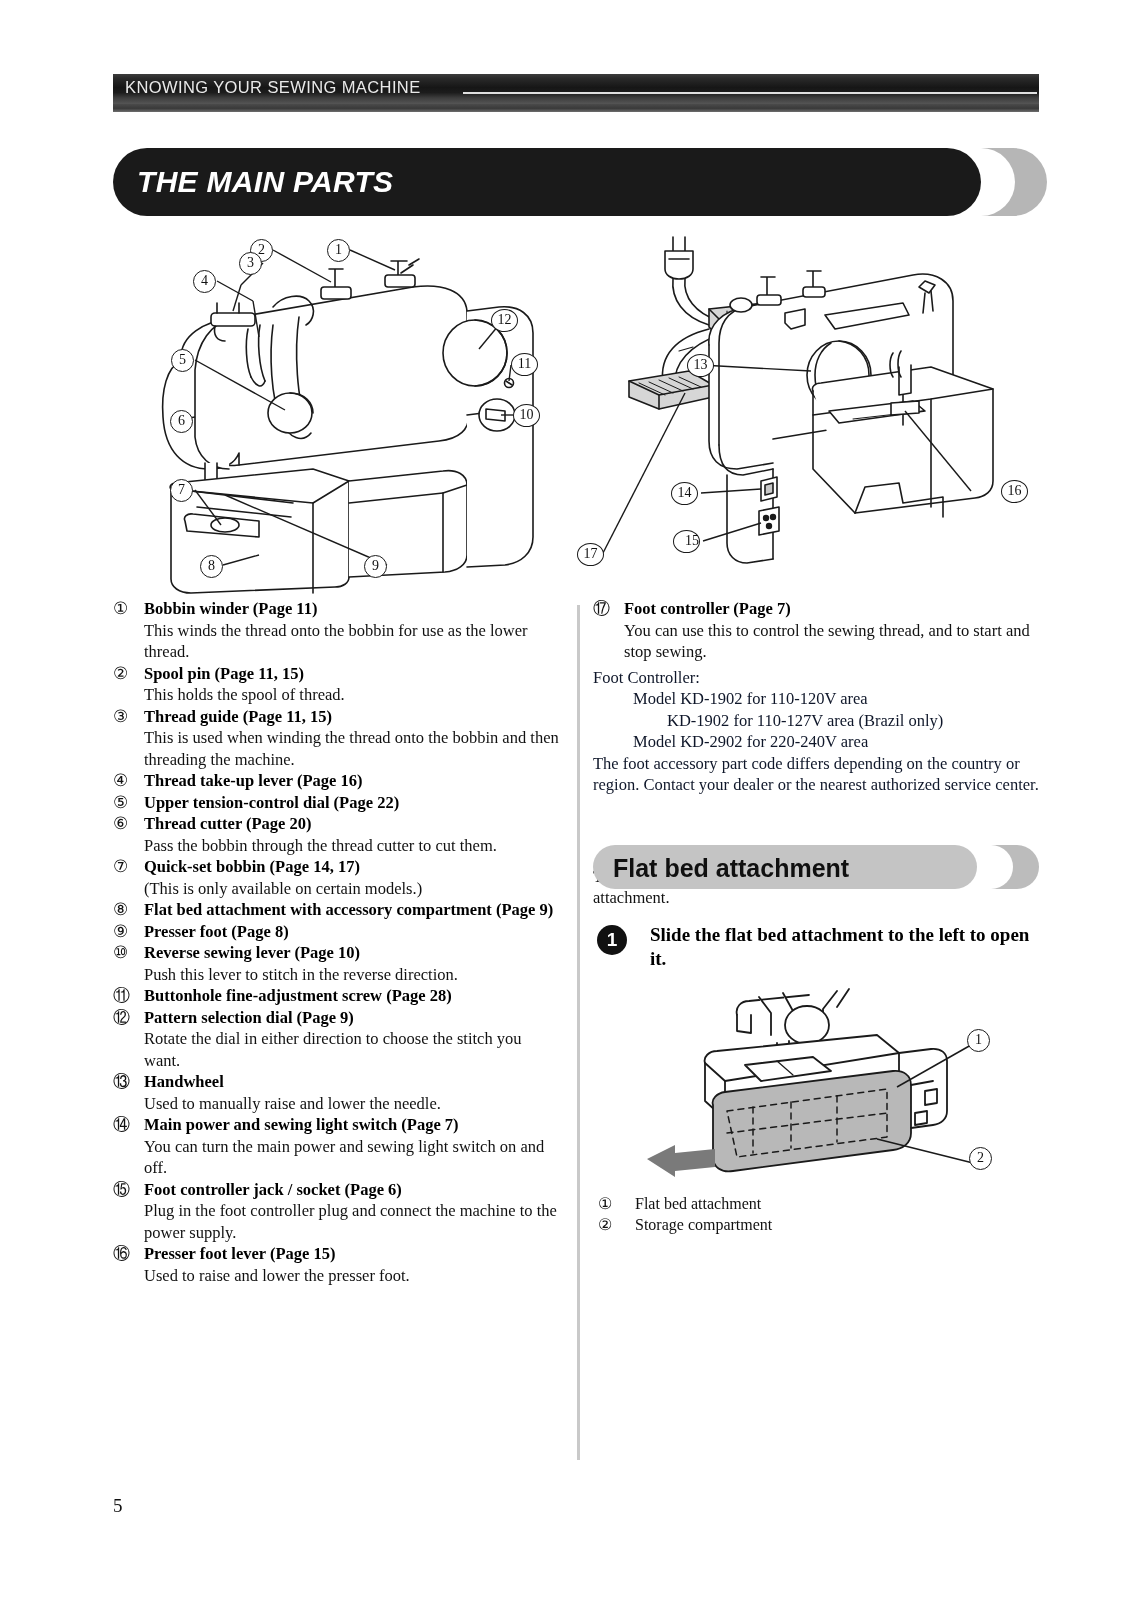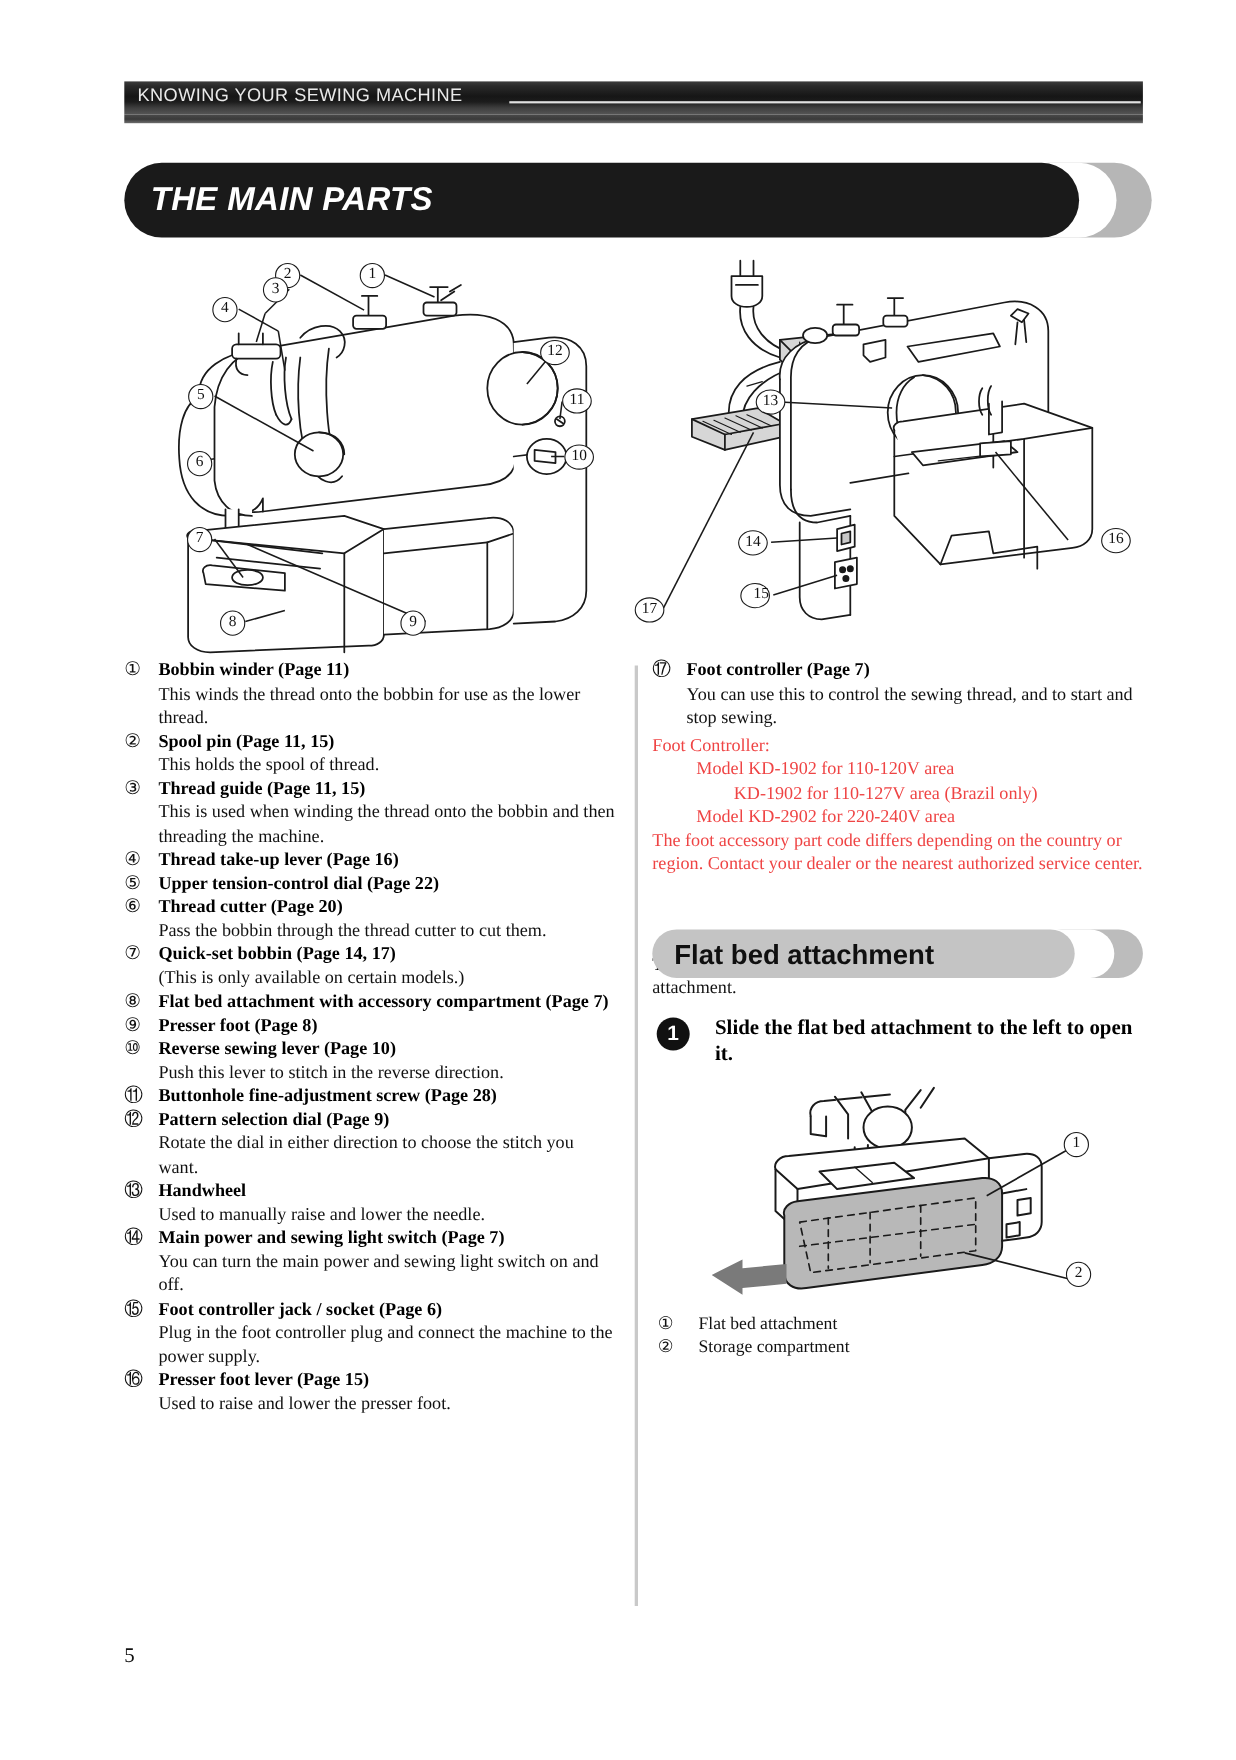--- a/index.html
+++ b/index.html
@@ -167,21 +167,21 @@
   }
   .item .desc {
     font-size: 16.5px;
     line-height: 21.5px;
     color: #111;
   }
 
   .plain-block {
     font-size: 16.5px;
     line-height: 21.5px;
-    color: #ef4444;
+    color: #0f172a;
   }
   .indent1 { padding-left: 40px; }
   .indent2 { padding-left: 74px; }
 
   .para {
     font-size: 16.5px;
     line-height: 21.5px;
     color: #111;
   }
 
@@ -503,21 +503,21 @@
   </div>
 
   <div class="item">
     <span class="num">⑦</span>
     <div class="head">Quick-set bobbin (Page 14, 17)</div>
     <div class="desc">(This is only available on certain models.)</div>
   </div>
 
   <div class="item">
     <span class="num">⑧</span>
-    <div class="head">Flat bed attachment with accessory compartment (Page 7)</div>
+    <div class="head">Flat bed attachment with accessory compartment (Page 9)</div>
   </div>
 
   <div class="item">
     <span class="num">⑨</span>
     <div class="head">Presser foot (Page 8)</div>
   </div>
 
   <div class="item">
     <span class="num">⑩</span>
     <div class="head">Reverse sewing lever (Page 10)</div>

